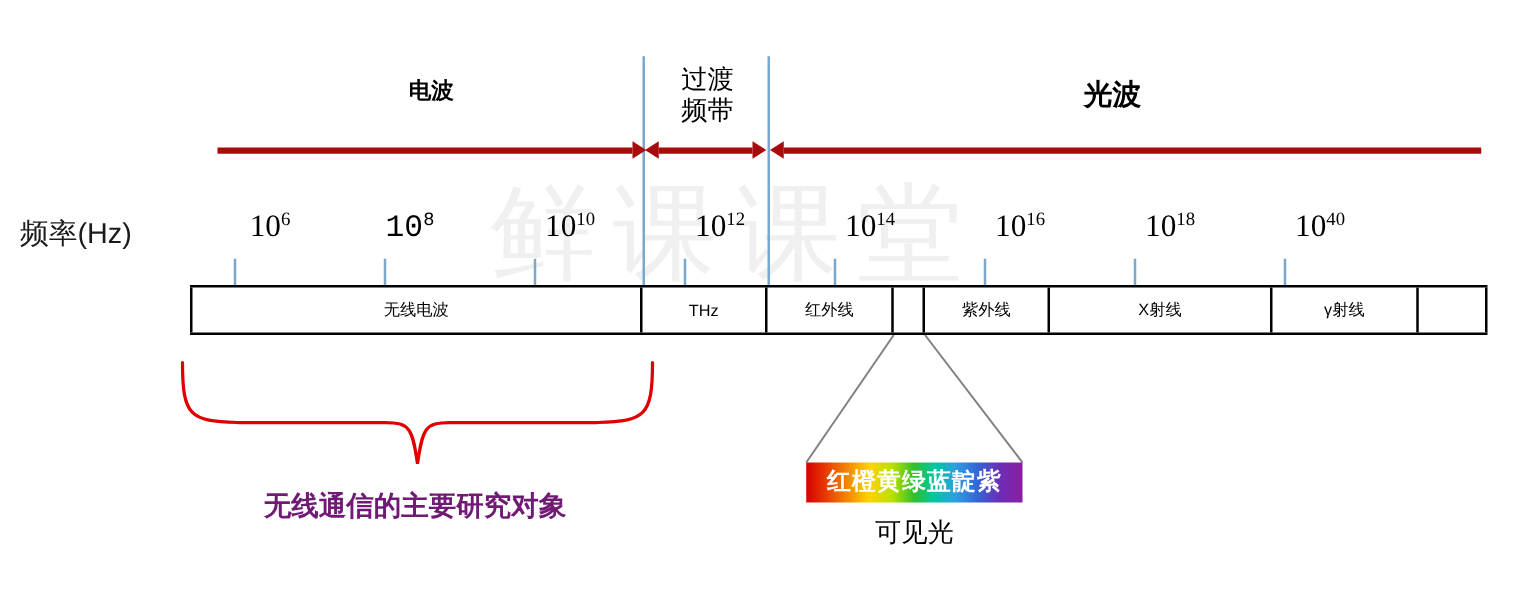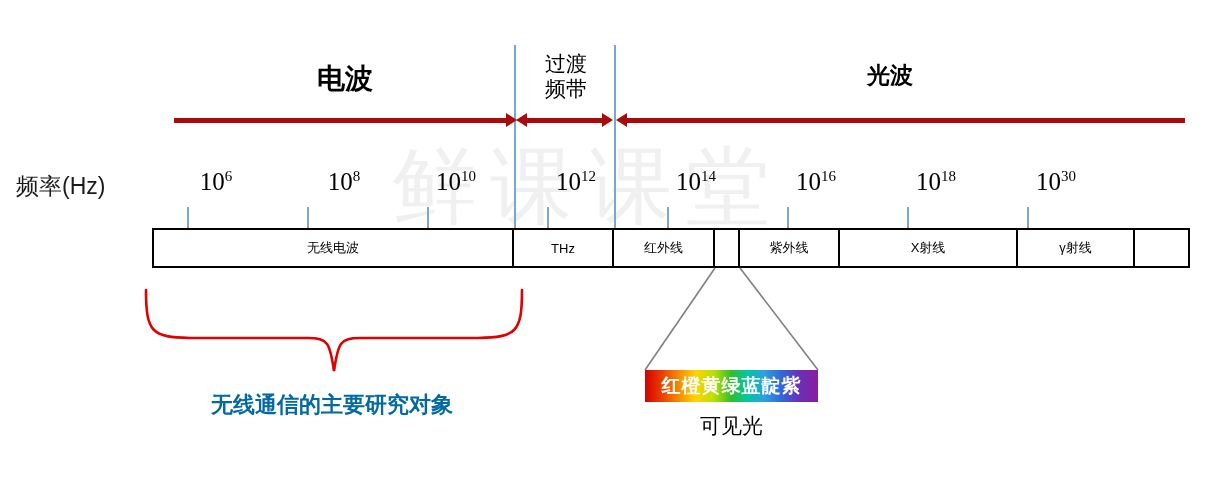--- a/index.html
+++ b/index.html
@@ -37,21 +37,21 @@
   }
 
   
   .sec-title {
     position: absolute;
     font-weight: bold;
     color: #000000;
     text-align: center;
     line-height: 1.18;
   }
-  #title-radio  { left: 200px; top: 62px; width: 290px; font-size: 28px; }
+  #title-radio  { left: 200px; top: 62px; width: 290px; font-size: 18px; }
   #title-trans  { left: 518px; top: 52px; width: 96px;  font-size: 21px; font-weight: normal; }
   #title-light  { left: 620px; top: 62px; width: 540px; font-size: 23px; }
 
   
   .vdiv {
     position: absolute;
     width: 2px;
     background: #7ba7cc;
   }
 
@@ -141,21 +141,21 @@
     pointer-events: none;
   }
   #brace-caption {
     position: absolute;
     left: 145px;
     top: 390px;
     width: 374px;
     text-align: center;
     font-size: 22px;
     font-weight: bold;
-    color: #0369a1;
+    color: #701a75;
     white-space: nowrap;
   }
 
   
   #callout-svg {
     position: absolute;
     left: 630px;
     top: 266px;
     width: 200px;
     height: 108px;
@@ -232,33 +232,33 @@
   <div class="arrowhead ah-right" style="left:602px;"></div>
 
   <div class="arrowline" style="left:627px; width:558px;"></div>
   <div class="arrowhead ah-left" style="left:616px;"></div>
 
   <div id="freq-label">频率(Hz)</div>
 
   <div id="ticks-layer">
       <div class="tick-label" style="left: 188px;">10<sup>6</sup></div>
       <div class="tick-mark" style="left: 187px; background: rgb(123, 167, 204);"></div>
-      <div class="tick-label" style="left: 316px;">10<sup>8</sup></div>
+      <div class="tick-label" style="left: 300px; font-family: Liberation Mono, monospace;">10<sup>8</sup></div>
       <div class="tick-mark" style="left: 307px; background: rgb(123, 167, 204);"></div>
       <div class="tick-label" style="left: 428px;">10<sup>10</sup></div>
       <div class="tick-mark" style="left: 427px; background: rgb(123, 167, 204);"></div>
       <div class="tick-label" style="left: 548px;">10<sup>12</sup></div>
       <div class="tick-mark" style="left: 547px; background: rgb(123, 167, 204);"></div>
       <div class="tick-label" style="left: 668px;">10<sup>14</sup></div>
       <div class="tick-mark" style="left: 667px; background: rgb(123, 167, 204);"></div>
       <div class="tick-label" style="left: 788px; text-align: right;">10<sup>16</sup></div>
       <div class="tick-mark" style="left: 787px; background: rgb(123, 167, 204);"></div>
       <div class="tick-label" style="left: 908px;">10<sup>18</sup></div>
       <div class="tick-mark" style="left: 907px; background: rgb(123, 167, 204);"></div>
-      <div class="tick-label" style="left: 1028px;">10<sup>30</sup></div>
+      <div class="tick-label" style="left: 1028px;">10<sup>40</sup></div>
       <div class="tick-mark" style="left: 1027px; background: rgb(123, 167, 204);"></div>
     </div>
 
   <div id="band-strip">
       <div class="band-cell first" style="left: 0px; width: 362px;">
         <span>无线电波</span>
       </div>
       <div class="band-cell" style="left: 462px; width: 101px;">
         <span>红外线</span>
       </div>

